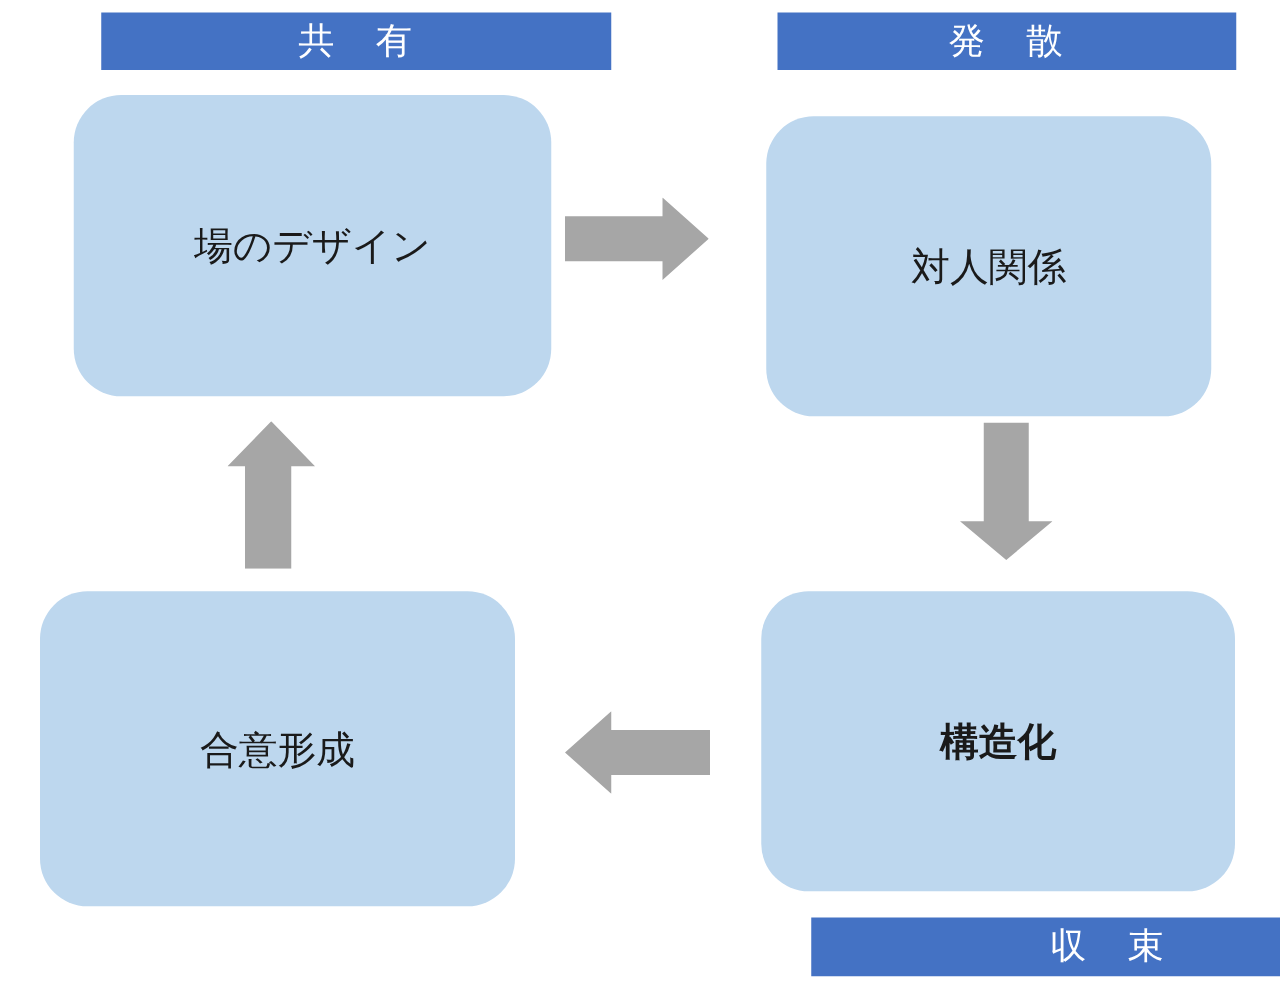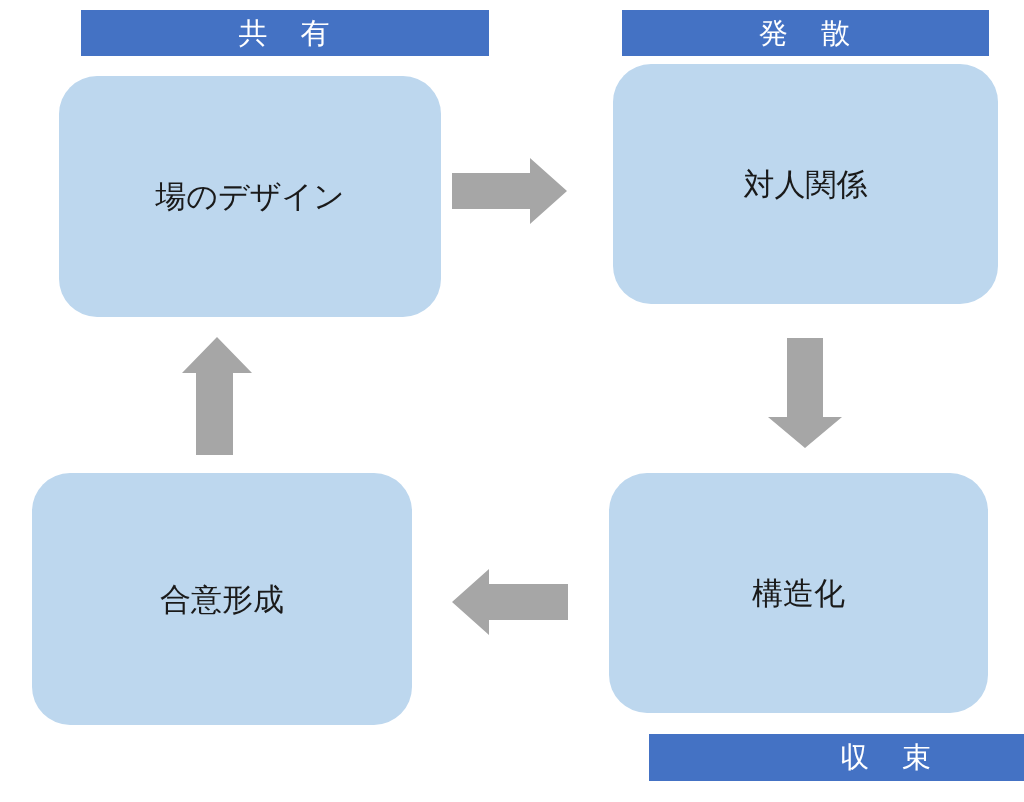--- a/index.html
+++ b/index.html
@@ -54,25 +54,25 @@
 
   <div class="phase-bar" style="left:40px; top:10px; width:408px; height:46px;margin-left:41px;">共　有</div>
 
   <div class="phase-bar" style="left:622px; top:10px; width:367px; height:46px;text-align:right;">発　散</div>
 
 
   <div class="phase-bar" style="left:649px; top:734px; width:403px; height:47px;padding-left:36px;">収　束</div>
 
   <div class="node" style="left:25px; top:76px; width:382px; height:241px;margin-left:34px;">場のデザイン</div>
 
-  <div class="node" style="left:613px; top:64px; width:385px; height:240px;">対人関係</div>
+  <div class="node" style="left:613px; top:93px; width:356px; height:240px;">対人関係</div>
 
   <div class="node" style="left:32px; top:473px; width:380px; height:252px;">合意形成</div>
 
-  <div class="node" style="left:609px; top:473px; width:379px; height:240px;">構造化</div>
+  <div class="node" style="left:609px; top:473px; width:379px; height:240px;font-weight:bold;">構造化</div>
 
   <svg class="arrow" style="left:452px; top:158px;" width="115" height="66" viewBox="0 0 115 66" aria-hidden="true">
     <polygon points="0,15 78,15 78,0 115,33 78,66 78,51 0,51"></polygon>
   </svg>
 
   <svg class="arrow" style="left:768px; top:338px;" width="74" height="110" viewBox="0 0 74 110" aria-hidden="true">
     <polygon points="19,0 55,0 55,79 74,79 37,110 0,79 19,79"></polygon>
   </svg>
 
   <svg class="arrow" style="left:452px; top:569px;" width="116" height="66" viewBox="0 0 116 66" aria-hidden="true">

